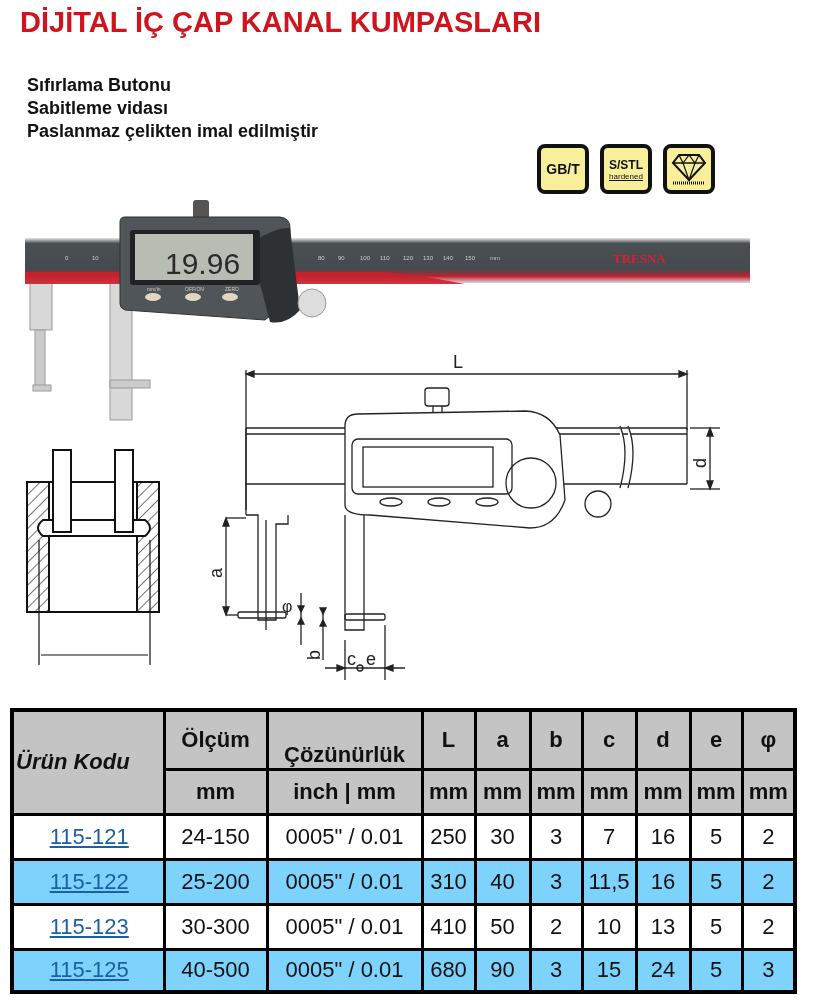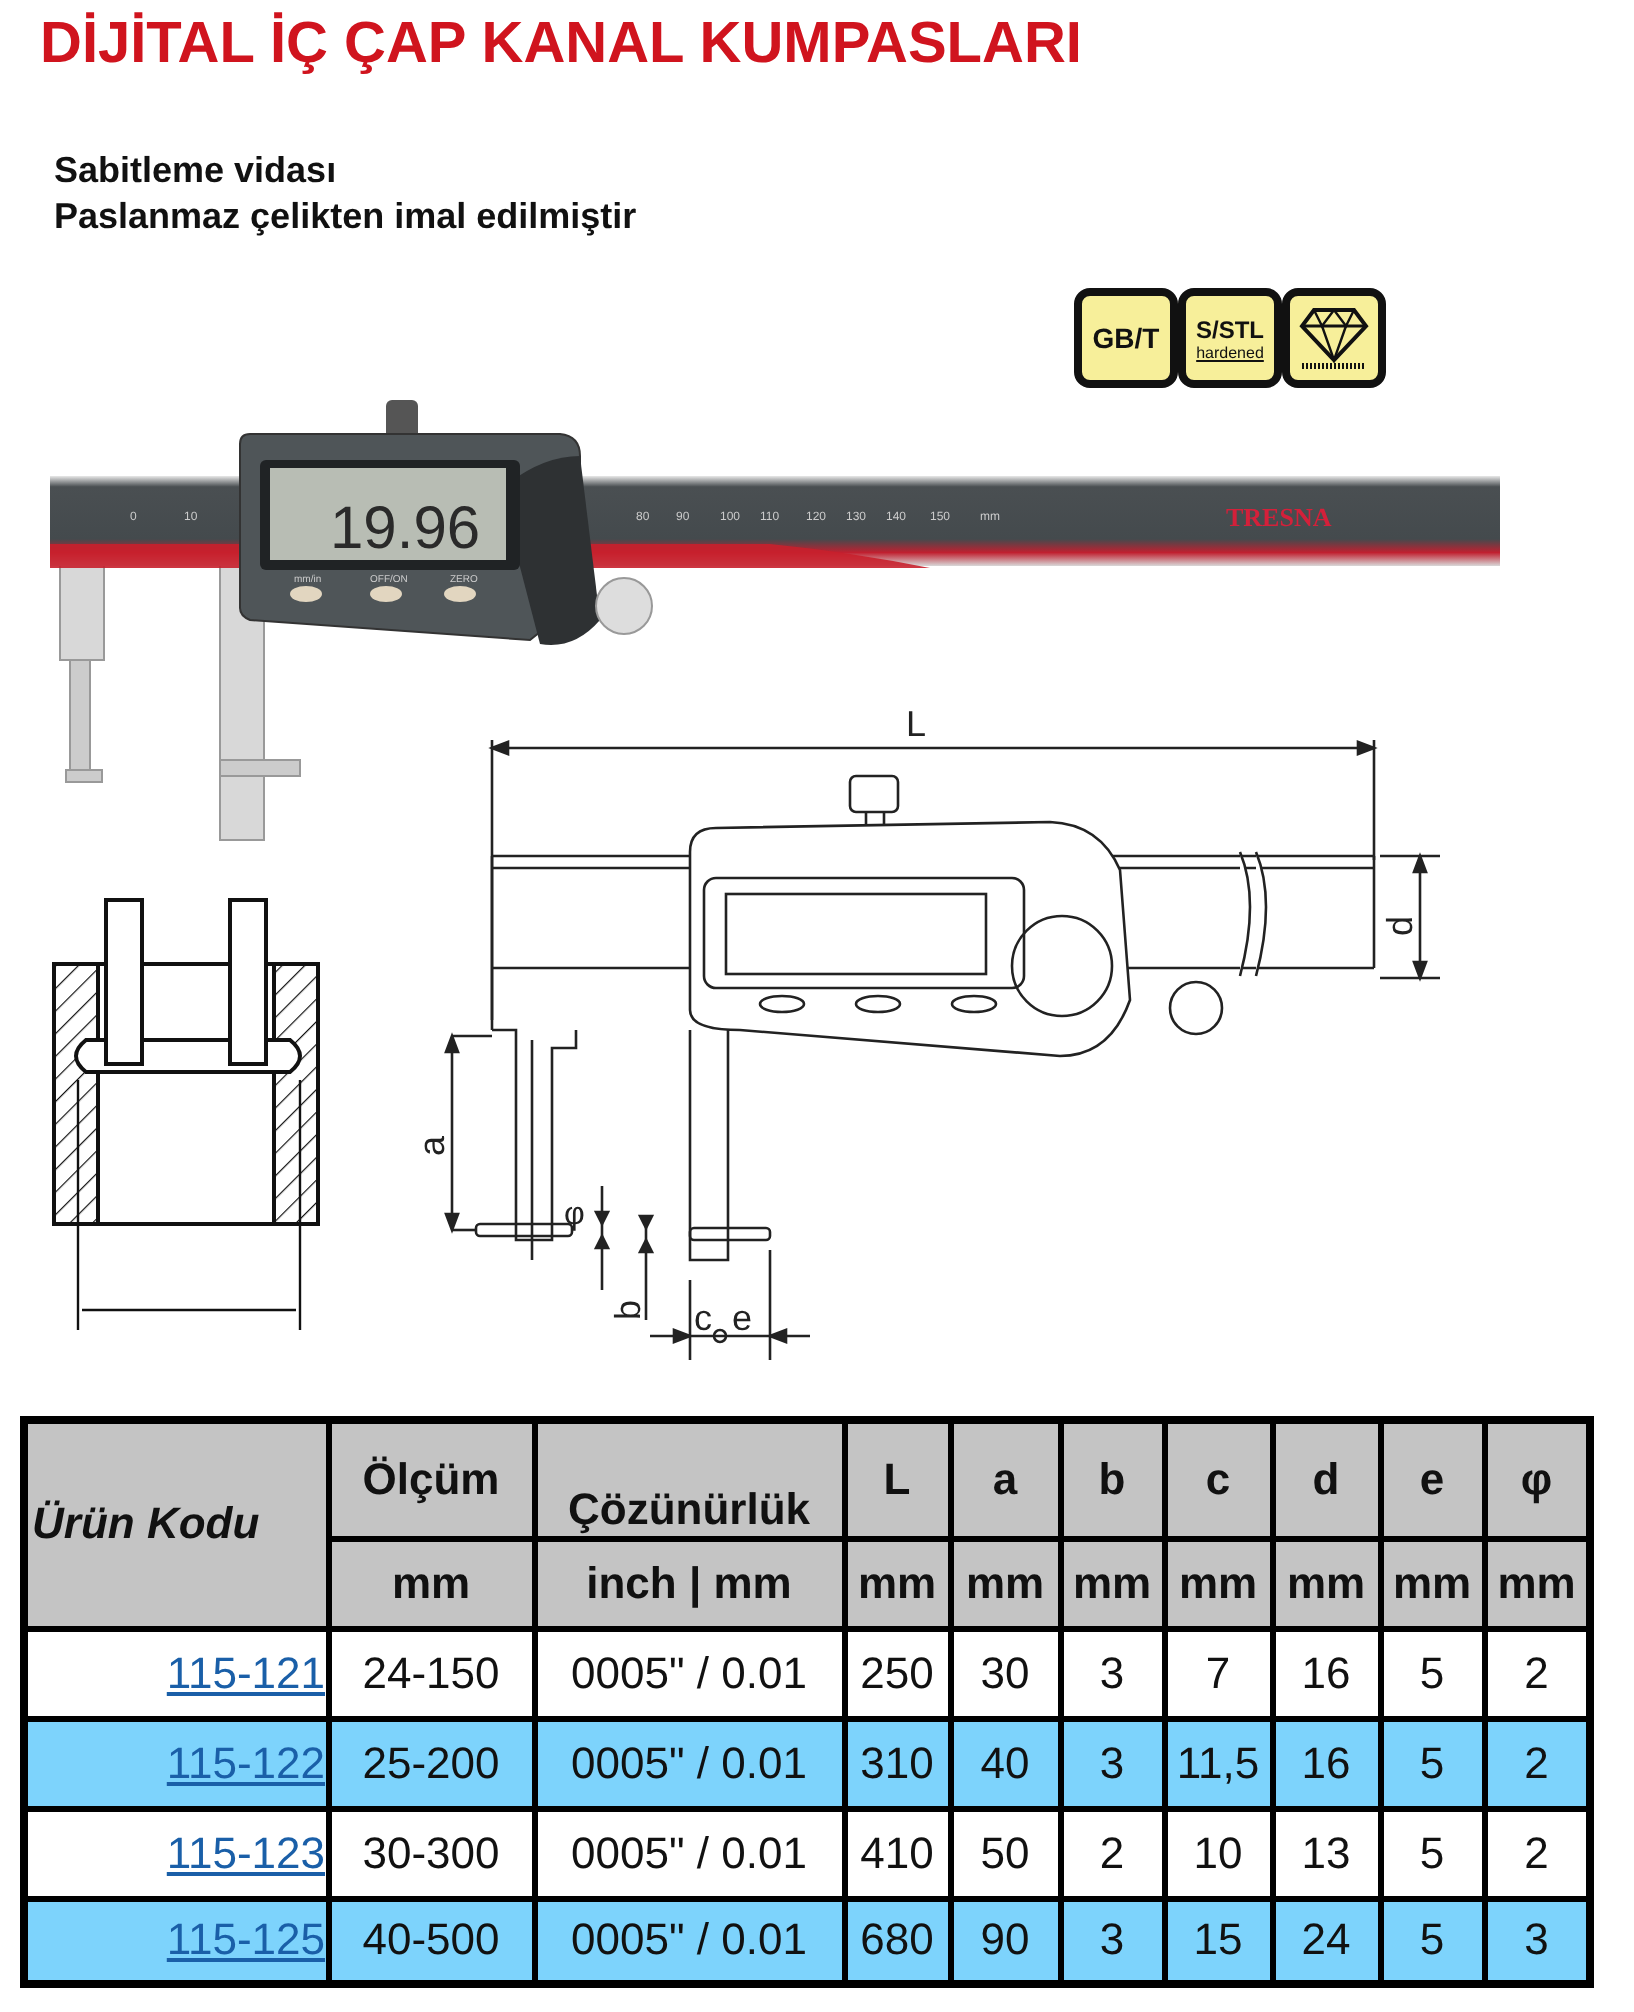--- a/index.html
+++ b/index.html
@@ -1,40 +1,41 @@
 <!DOCTYPE html>
 <html><head>
 <meta charset="utf-8">
 <style>
   * { margin:0; padding:0; box-sizing:border-box; }
   body { width:817px; height:1006px; background:#fff; position:relative; overflow:hidden; font-family:"Liberation Sans", sans-serif; }
   .title { position:absolute; left:20px; top:6px; font-size:29px; font-weight:bold; color:#d0141e; letter-spacing:0px; }
   .features { position:absolute; left:27px; top:74px; font-size:18px; font-weight:bold; color:#111; line-height:23px; }
-  .badges { position:absolute; left:537px; top:144px; display:flex; }
+  .badges { position:absolute; left:537px; top:144px; display:flex; gap:11px; }
   .badge { width:52px; height:50px; background:#f7ef9a; border:4px solid #111; border-radius:8px; display:flex; flex-direction:column; align-items:center; justify-content:center; font-weight:bold; color:#111; }
   .badge .big { font-size:14px; }
   .badge .sm { font-size:8px; font-weight:normal;text-decoration:underline; }
   .photo { position:absolute; left:25px; top:200px; width:740px; height:230px; }
   .drawing { position:absolute; left:180px; top:350px; width:560px; height:330px; }
   .section { position:absolute; left:25px; top:440px; width:150px; height:230px; }
   table.spec { position:absolute; left:10px; top:708px; border-collapse:collapse; border:4px solid #000; }
   table.spec td, table.spec th { border:3px solid #000; font-size:22px; text-align:center; color:#111; padding:0; }
   table.spec th { background:#c4c4c4; font-weight:bold; }
   table.spec th.left { text-align:left; padding-left:2px;font-style:italic; }
-  table.spec td.code { text-align:right; padding-left:2px;margin-left:22px; }
+  table.spec td.code { text-align:center; padding-left:2px;margin-left:22px; }
   table.spec td.code a { color:#1a5fa8; text-decoration:underline; }
   table.spec tr.alt td { background:#7dd3fc; }
   table.spec tr.plain td { background:#fff; }
 </style>
 </head>
 <body>
 
 <div class="title">DİJİTAL İÇ ÇAP KANAL KUMPASLARI</div>
 
 <div class="features">
+  <div>Sıfırlama Butonu</div>
   <div>Sabitleme vidası</div>
   <div>Paslanmaz çelikten imal edilmiştir</div>
 </div>
 
 <div class="badges">
   <div class="badge">
     <span class="big">GB/T</span>
   </div>
   <div class="badge">
     <span class="big" style="font-size:12px">S/STL</span>

